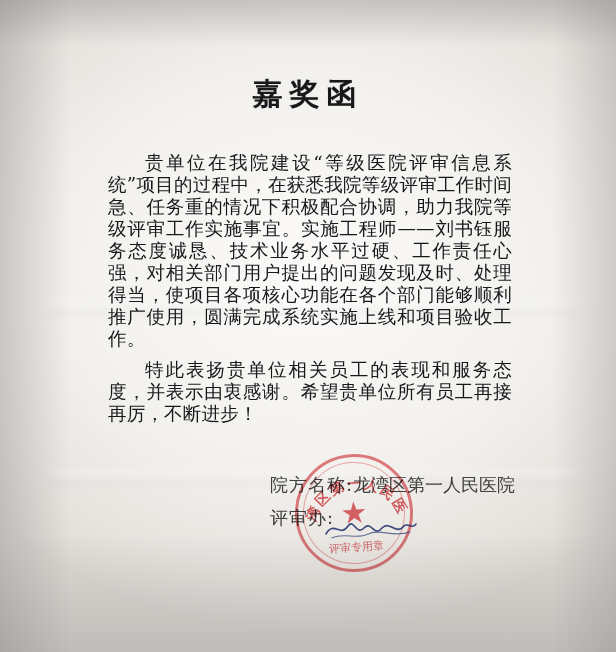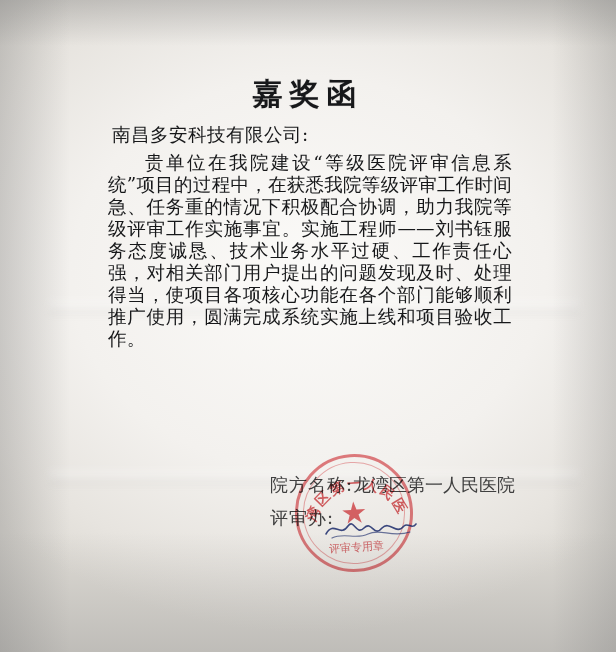--- a/index.html
+++ b/index.html
@@ -200,24 +200,24 @@
   <div class="crease" style="top:470px;"></div>
   <div class="shade-top"></div>
   <div class="shade-left"></div>
   <div class="shade-right"></div>
   <div class="shade-bottom"></div>
 
   <div class="content">
 
     <div class="doc-title">嘉奖函</div>
 
-    <div class="salutation">南昌多安科技有限公司:</div>
 
     <div class="body-block">
       <p class="para">贵单位在我院建设“等级医院评审信息系统”项目的过程中，在获悉我院等级评审工作时间急、任务重的情况下积极配合协调，助力我院等级评审工作实施事宜。实施工程师——刘书钰服务态度诚恳、技术业务水平过硬、工作责任心强，对相关部门用户提出的问题发现及时、处理得当，使项目各项核心功能在各个部门能够顺利推广使用，圆满完成系统实施上线和项目验收工作。</p>
+      <p class="para second">特此表扬贵单位相关员工的表现和服务态度，并表示由衷感谢。希望贵单位所有员工再接再厉，不断进步！</p>
     </div>
 
     <div class="signature">
       <div class="sig-line">
         <span class="sig-label">院方名称:</span><span>龙湾区第一人民医院</span>
       </div>
       <div class="sig-line">
         <span class="sig-label">评审办:</span><span></span>
       </div>
     </div>

